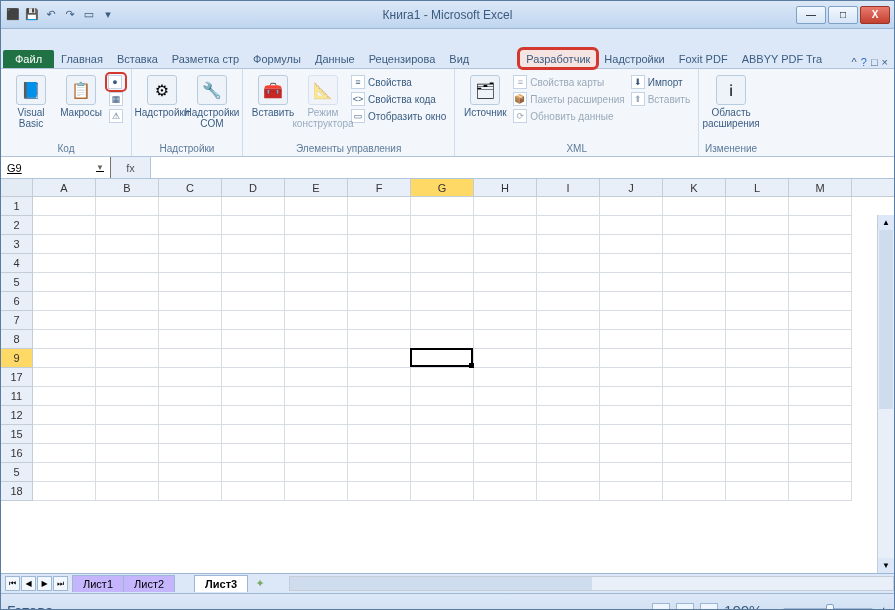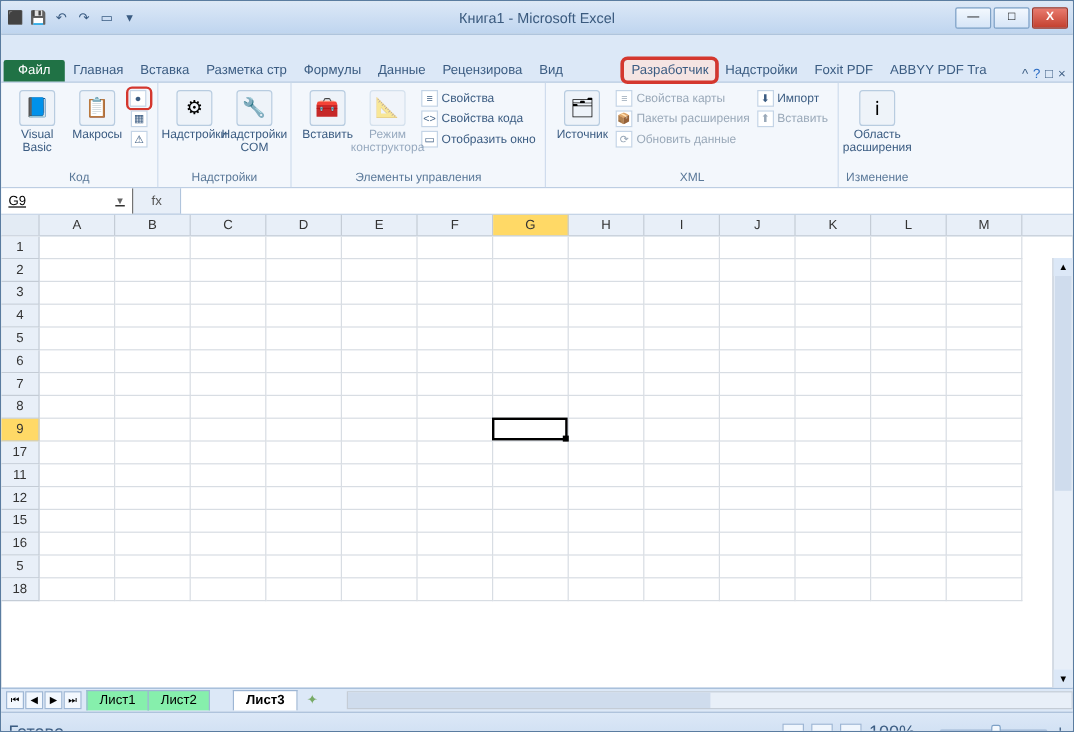--- a/index.html
+++ b/index.html
@@ -42,21 +42,21 @@
 .rows { flex: 1; overflow: hidden; position: relative; }
 .row { display: flex; height: 19px; }
 .rowh { width: 32px; border-right: 1px solid #c4ccd6; border-bottom: 1px solid #c4ccd6; background: #e8eff8; text-align: center; font-size: 11px; color: #333; line-height: 19px; cursor: pointer; }
 .rowh.sel { background: #ffd966; }
 .cell { width: 63px; border-right: 1px solid #d8dde3; border-bottom: 1px solid #d8dde3; }
 .active-cell-outline { position: absolute; border: 2px solid #000; pointer-events: none; }
 .active-cell-outline::after { content: ""; position: absolute; right: -3px; bottom: -3px; width: 5px; height: 5px; background: #000; }
 .sheet-tabs { height: 20px; background: #dce8f7; border-top: 1px solid #9db6d4; display: flex; align-items: center; }
 .navbtns { display: flex; gap: 1px; padding: 0 4px; }
 .navbtn { width: 15px; height: 15px; border: 1px solid #9db6d4; background: #f3f8fe; font-size: 8px; display: flex; align-items: center; justify-content: center; cursor: pointer; }
-.sheettab { padding: 2px 10px; font-size: 11px; background: #86efac; border: 1px solid #9db6d4; border-bottom: none; margin-right: -1px; cursor: pointer; }
+.sheettab { padding: 2px 10px; font-size: 11px; background: #c4b5fd; border: 1px solid #9db6d4; border-bottom: none; margin-right: -1px; cursor: pointer; }
 .sheettab.active { background: #fff; font-weight: bold; margin-left: 20px; }
 .newsheet { width: 18px; height: 16px; margin-left: 4px; display: flex; align-items: center; justify-content: center; font-size: 11px; color: #7a6; cursor: pointer; }
 .hscroll-stub { flex: 1; margin-left: 20px; height: 15px; background: #e8eff8; border: 1px solid #c4ccd6; position: relative; }
 .hscroll-thumb { position: absolute; left: 0; top: 0; bottom: 0; width: 50%; background: #cfdced; }
 .statusbar { height: 22px; background: linear-gradient(#dce8f7,#c8daf0); border-top: 1px solid #9db6d4; display: flex; align-items: center; padding: 16px 6px; font-size: 15px; color: #3b5c82; }
 .zoom-area { margin-left: auto; display: flex; align-items: center; gap: 6px; }
 .viewbtn { width: 18px; height: 15px; border: 1px solid #9db6d4; background: #f0f6fd; cursor: pointer; }
 .slider { width: 90px; height: 4px; background: #9db6d4; position: relative; border-radius: 2px; }
 .slider-thumb { position: absolute; left: 48%; top: -4px; width: 8px; height: 12px; background: #f3f8fe; border: 1px solid #7ea1c6; border-radius: 2px; }
 .vscroll { position: absolute; right: 0; top: 18px; bottom: 0; width: 17px; background: #e8eff8; border-left: 1px solid #c4ccd6; }

